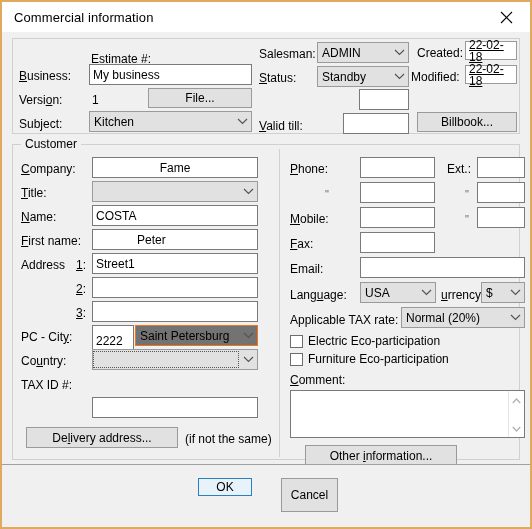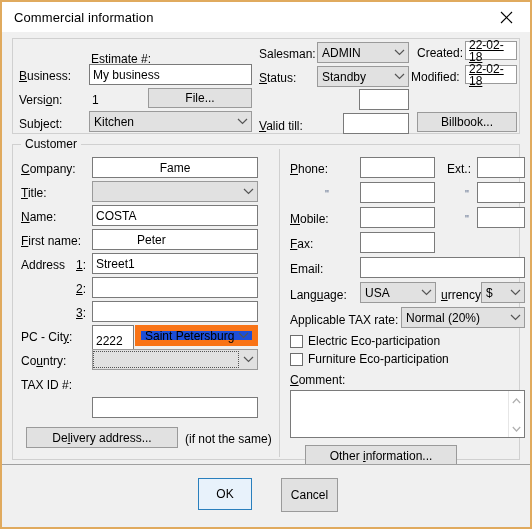--- a/index.html
+++ b/index.html
@@ -133,22 +133,22 @@
     background: #e1e1e1;
   }
   .combo.focused .cval {
     outline: 1px dotted #555;
     outline-offset: 1px;
     height: 13px;
     margin-left: -2px;
     margin-right: 2px;
   }
   .combo.white {
-    background: #1d4ed8;
-    border: 6px solid #f97316;
+    background: #737373;
+    border: 1px solid #f97316;
   }
   .combo.white .carrow { color: #444; }
 
   
   .btn {
     position: absolute;
     box-sizing: border-box;
     border: 1px solid #9a9a9a;
     background: #e1e1e1;
     font-family: "Liberation Sans", sans-serif;
@@ -453,17 +453,17 @@
         </div>
       </div>
 
       <div class="btn" style="left:292px; top:300px; width:152px; height:21px;">
           <span>Other <u class="mn">i</u>nformation...</span>
         </div>
     </div>
   </div>
 
   <div class="footer">
-    <div class="btn default" style="left:196px; top:13px; width:54px; height:32px;">OK</div>
+    <div class="btn default" style="left:196px; top:13px; width:54px; height:18px;">OK</div>
     <div class="btn" style="left:279px; top:13px; width:57px; height:34px;">Cancel</div>
   </div>
 
 </div>
 
 </body></html>

